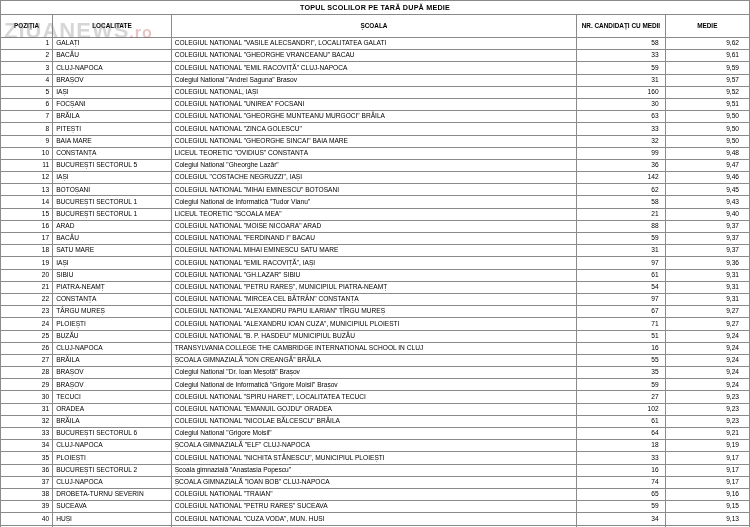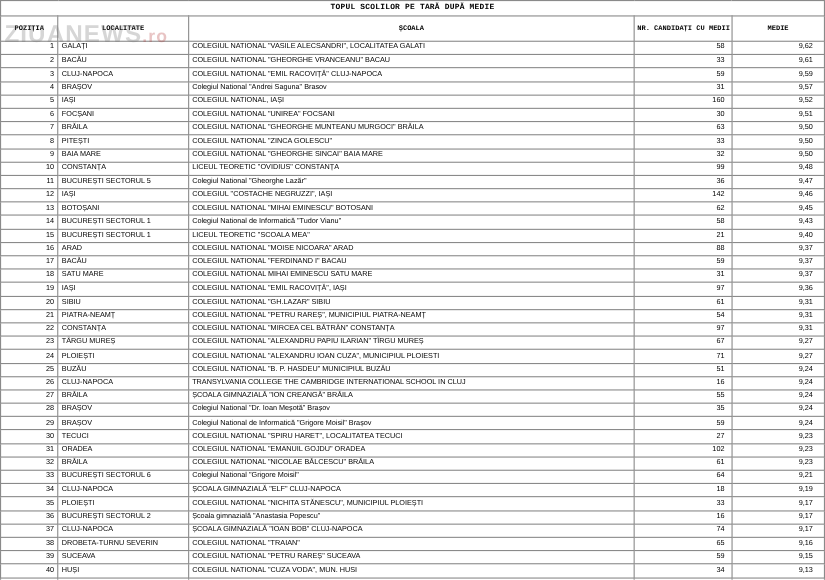--- a/index.html
+++ b/index.html
@@ -45,21 +45,20 @@
     line-height: 1;
     height: 11.2px;
     vertical-align: middle;
     overflow: hidden;
     white-space: nowrap;
   }
   thead th {
     text-align: center;
     font-weight: bold;
     background: #ffffff;
-    font-family: Liberation Mono, monospace;
   }
   .title-cell {
     font-size: 7.2px;
     font-weight: bold;
     height: 13px;
     letter-spacing: 0.2px;
   }
   .col-pos { width: 52px; }
   .col-loc { width: 118px; }
   .col-sch { width: 404px; }

